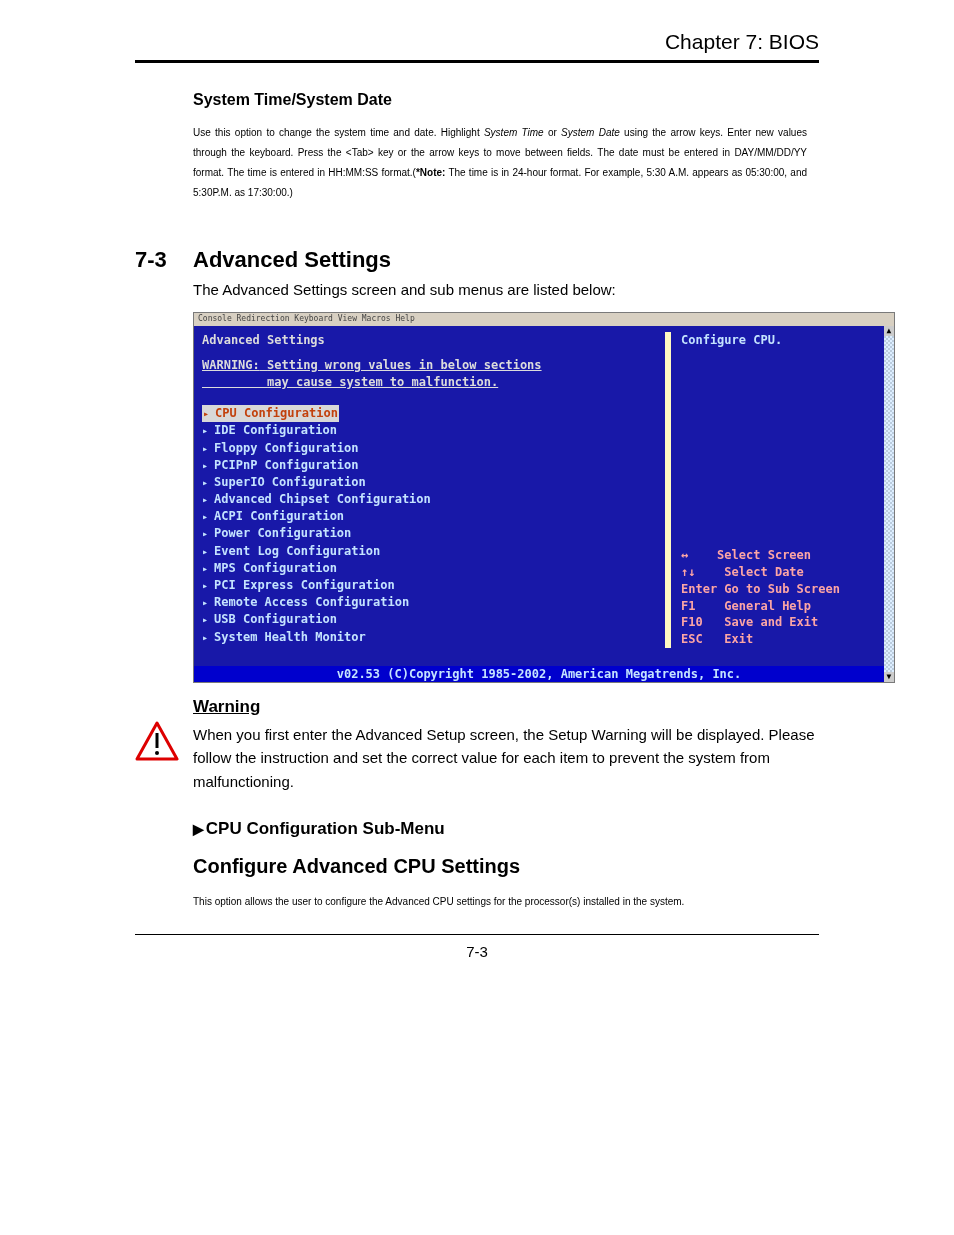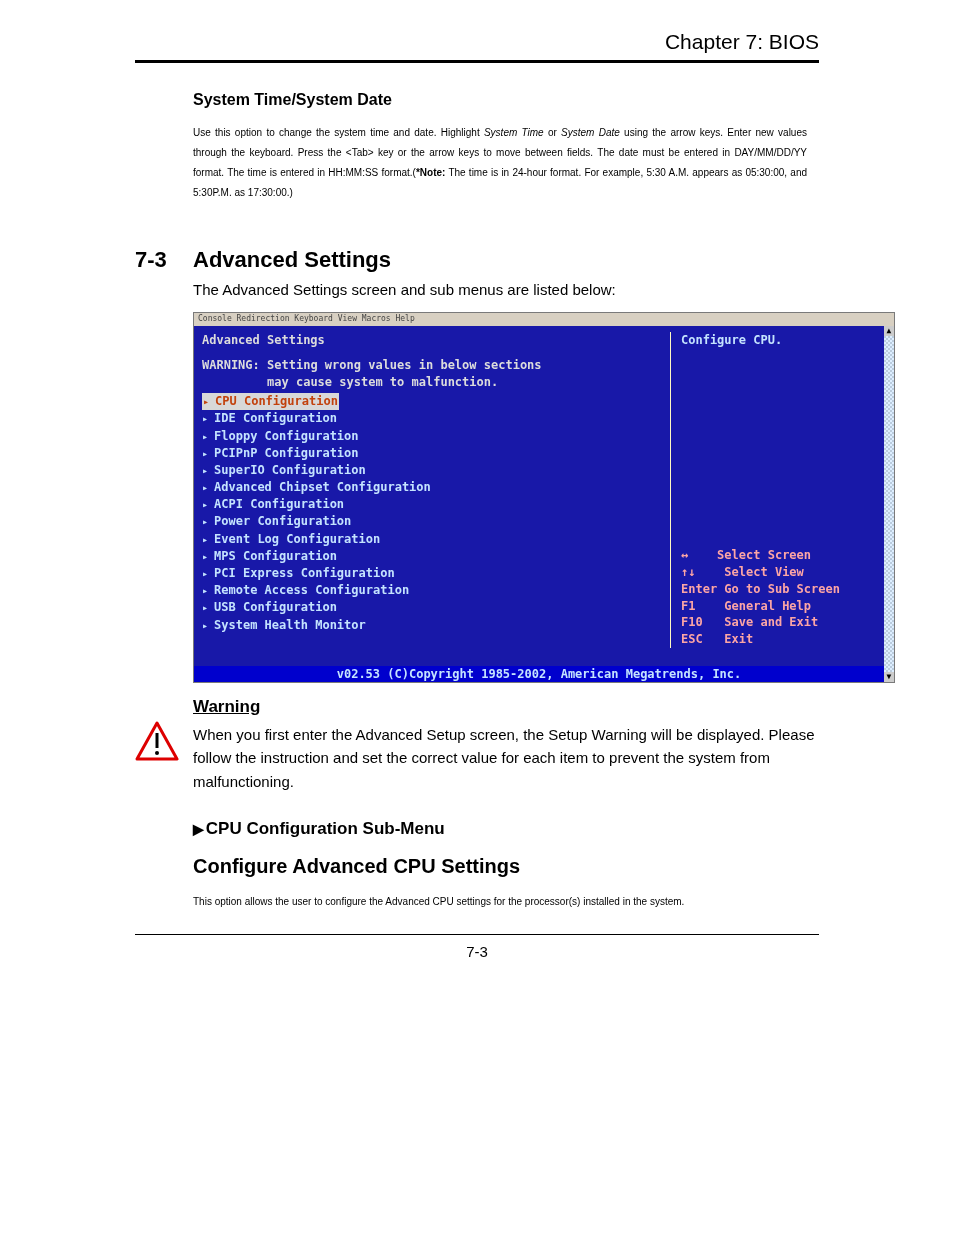--- a/index.html
+++ b/index.html
@@ -103,28 +103,28 @@
     padding: 6px 8px 18px 8px;
     font-size: 12px;
     line-height: 1.4;
     font-weight: bold;
     min-height: 340px;
     box-sizing: border-box;
   }
   .bios-left { flex: 1 1 auto; padding-right: 6px; }
   .bios-right {
     width: 195px;
-    border-left: 1px solid #fef9c3;
+    border-left: 6px solid #fef9c3;
     padding-left: 10px;
     display: flex;
     flex-direction: column;
     justify-content: space-between;
   }
   .bios-title-line { color: #dcdcdc; margin-bottom: 8px; }
-  .bios-warning { color: #dcdcdc; margin-bottom: 2px; }
+  .bios-warning { color: #dcdcdc; margin-bottom: 14px; text-decoration: underline; }
   .bios-warning .lbl { color: #dcdcdc; }
   .bios-menu { }
   .bios-menu div { color: #c4e3ff; margin: 0.4px 0; }
   .bios-menu div::before { content: "▸ "; font-size: 10px; }
   .bios-menu div.sel { background: #d8d8d8; color: #c2410c; display: inline-block; padding: 0 1px; }
   .bios-help-top { color: #c4e3ff; }
   .bios-keys div { color: #fca5a5; white-space: pre; }
   .bios-footer {
     margin-right: 10px;
     background: #0000cd;
@@ -219,21 +219,21 @@
           <div>PCI Express Configuration</div>
           <div>Remote Access Configuration</div>
           <div>USB Configuration</div>
           <div>System Health Monitor</div>
         </div>
       </div>
       <div class="bios-right">
         <div class="bios-help-top">Configure CPU.</div>
         <div class="bios-keys">
           <div>↔    Select Screen</div>
-          <div>↑↓    Select View</div>
+          <div>↑↓    Select Date</div>
           <div>Enter Go to Sub Screen</div>
           <div>F1    General Help</div>
           <div>F10   Save and Exit</div>
           <div>ESC   Exit</div>
         </div>
       </div>
     </div>
     <div class="bios-footer">v02.53 (C)Copyright 1985-2002, American Megatrends, Inc.</div>
   </div>
 

